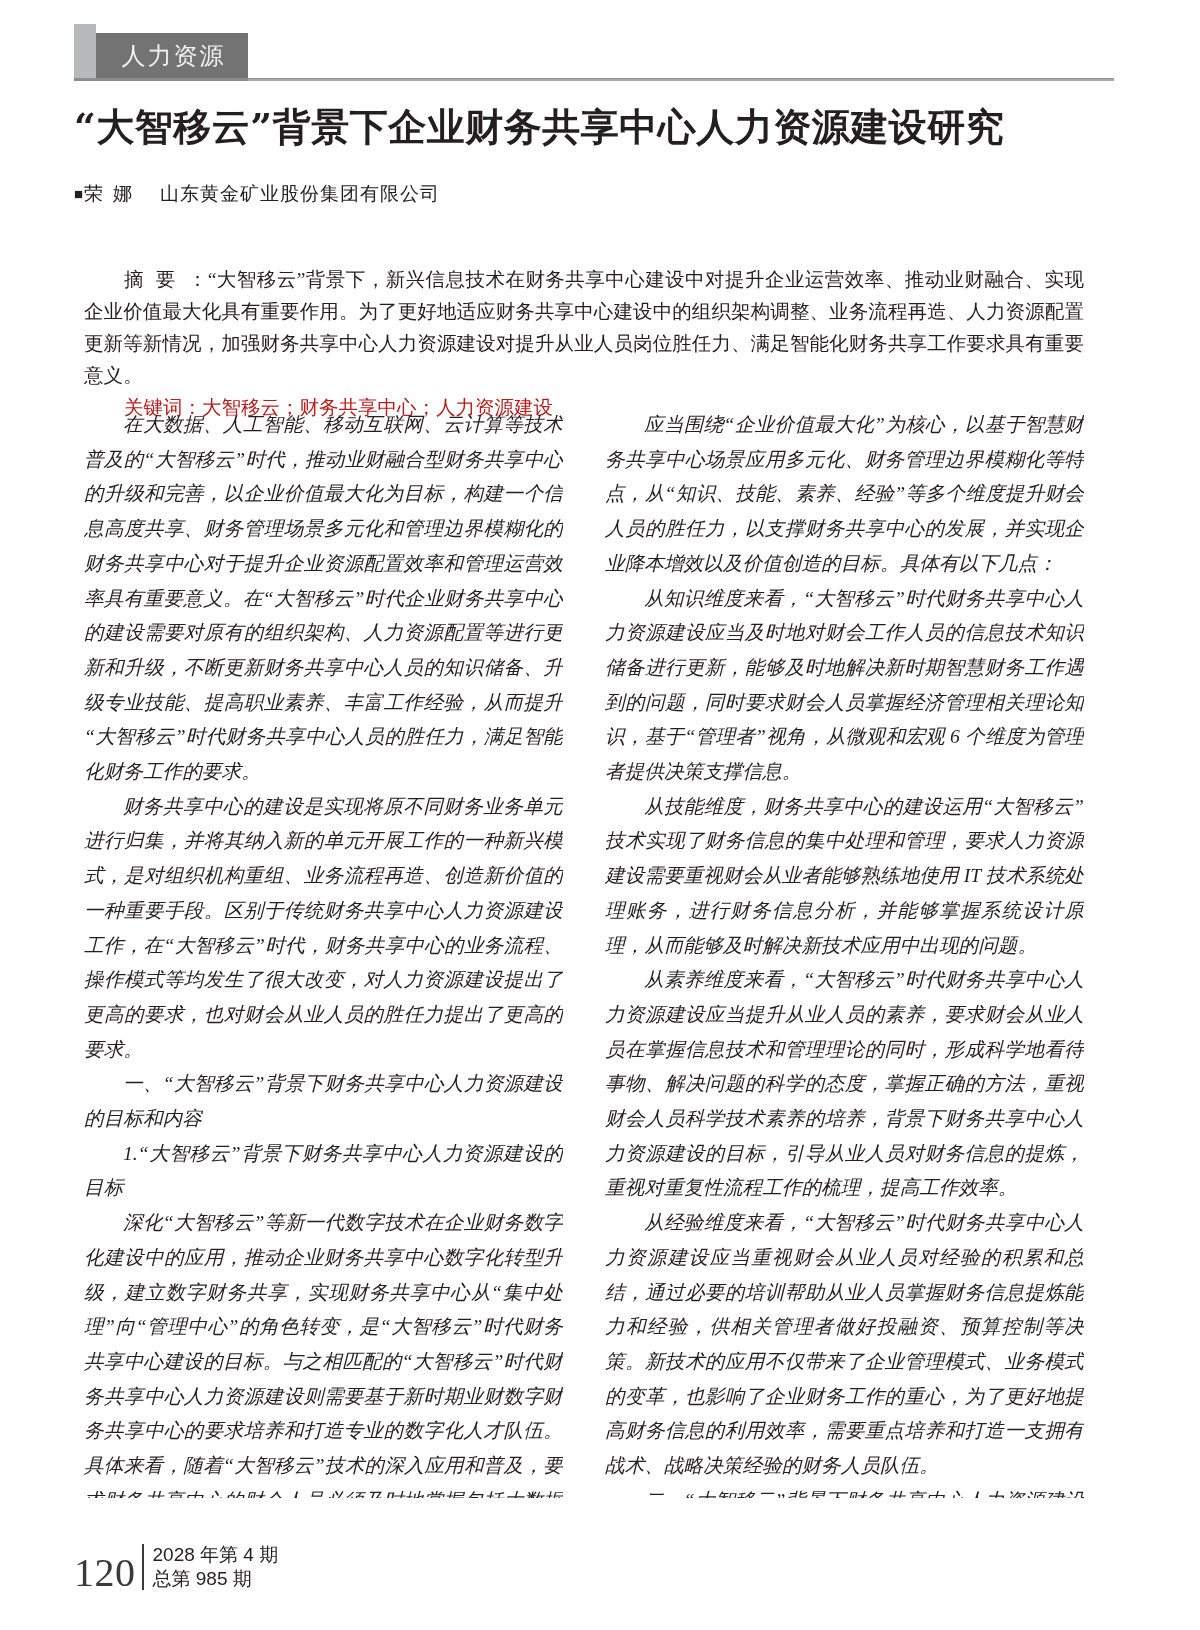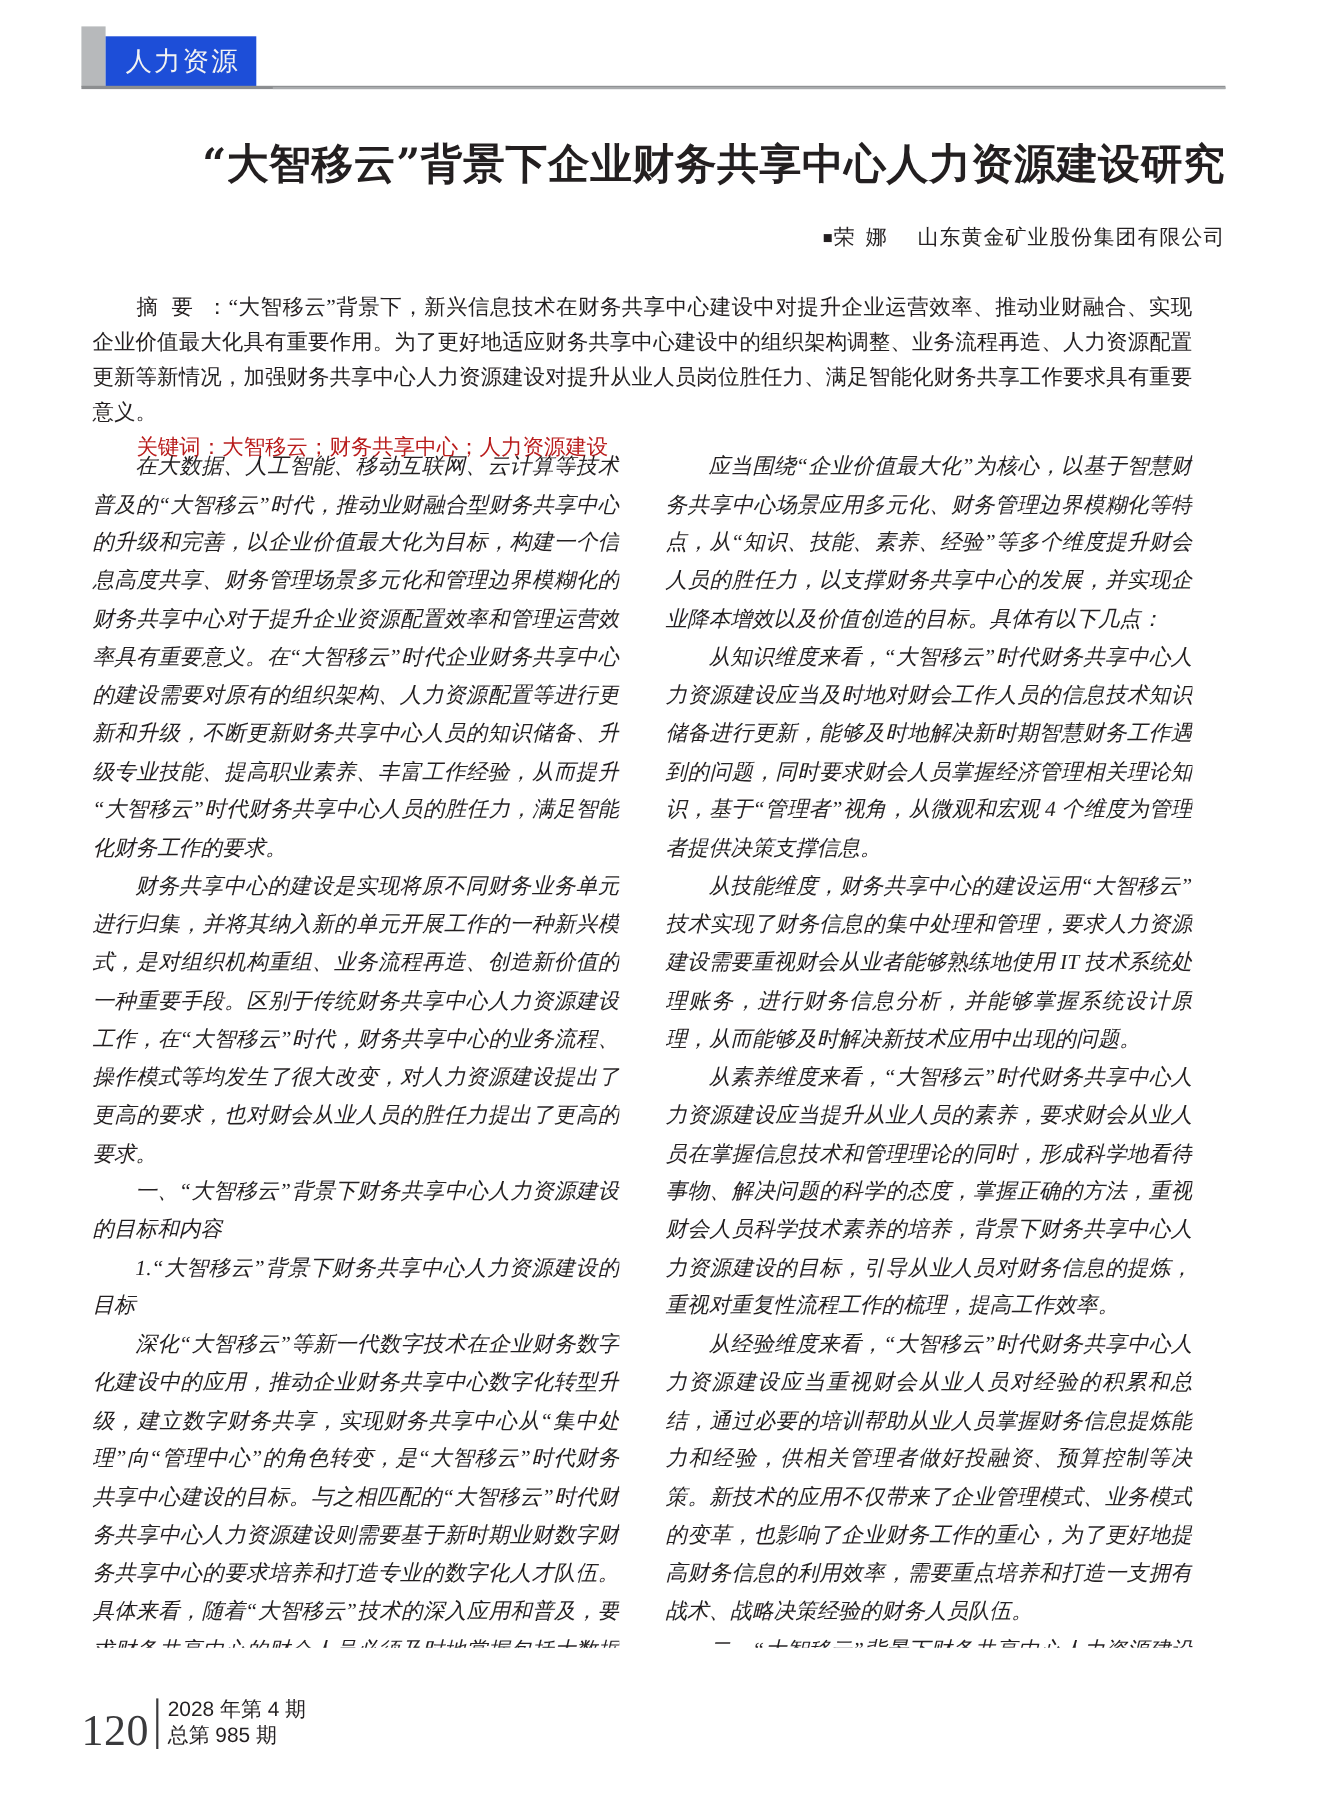--- a/index.html
+++ b/index.html
@@ -37,23 +37,23 @@
     left: 74px;
     top: 24px;
     width: 22px;
     height: 55px;
     background: #b7b9bb;
   }
   .header-tag {
     position: absolute;
     left: 96px;
     top: 33px;
-    width: 137px;
+    width: 152px;
     height: 46px;
-    background: #1d4ed8;
+    background: #737373;
     display: flex;
     align-items: center;
     justify-content: center;
   }
   .header-tag-label {
     font-family: "DejaVu Serif", "Liberation Serif", serif;
     font-size: 24px;
     letter-spacing: 2px;
     color: #f2f2f2;
     line-height: 1;
@@ -73,23 +73,23 @@
     top: 79px;
     width: 866px;
     height: 2px;
     background: #a9abad;
   }
 
   
   .title-block {
     position: absolute;
     left: 74px;
-    top: 124px;
+    top: 102px;
     width: 1040px;
-    text-align: right;
+    text-align: left;
   }
   .article-title {
     font-family: "DejaVu Serif", "Liberation Serif", serif;
     font-size: 38px;
     font-weight: 700;
     letter-spacing: 0.5px;
     line-height: 1.3;
     color: #231f20;
     margin: 0;
   }
@@ -241,21 +241,21 @@
       <p class="body-para">在大数据、人工智能、移动互联网、云计算等技术普及的“大智移云”时代，推动业财融合型财务共享中心的升级和完善，以企业价值最大化为目标，构建一个信息高度共享、财务管理场景多元化和管理边界模糊化的财务共享中心对于提升企业资源配置效率和管理运营效率具有重要意义。在“大智移云”时代企业财务共享中心的建设需要对原有的组织架构、人力资源配置等进行更新和升级，不断更新财务共享中心人员的知识储备、升级专业技能、提高职业素养、丰富工作经验，从而提升“大智移云”时代财务共享中心人员的胜任力，满足智能化财务工作的要求。</p>
       <p class="body-para">财务共享中心的建设是实现将原不同财务业务单元进行归集，并将其纳入新的单元开展工作的一种新兴模式，是对组织机构重组、业务流程再造、创造新价值的一种重要手段。区别于传统财务共享中心人力资源建设工作，在“大智移云”时代，财务共享中心的业务流程、操作模式等均发生了很大改变，对人力资源建设提出了更高的要求，也对财会从业人员的胜任力提出了更高的要求。</p>
       <p class="body-para">一、“大智移云”背景下财务共享中心人力资源建设的目标和内容</p>
       <p class="body-para">1.“大智移云”背景下财务共享中心人力资源建设的目标</p>
       <p class="body-para">深化“大智移云”等新一代数字技术在企业财务数字化建设中的应用，推动企业财务共享中心数字化转型升级，建立数字财务共享，实现财务共享中心从“集中处理”向“管理中心”的角色转变，是“大智移云”时代财务共享中心建设的目标。与之相匹配的“大智移云”时代财务共享中心人力资源建设则需要基于新时期业财数字财务共享中心的要求培养和打造专业的数字化人才队伍。具体来看，随着“大智移云”技术的深入应用和普及，要求财务共享中心的财会人员必须及时地掌握包括大数据挖掘与分析、区块链等信息技术类的知识，并能够运用新的数字技术解决具体财务工作中遇到的问题。总之，“大智移云”时代财务共享中心人力资源建设的目标是培养智慧财务人员的胜任力。</p>
 
     </div>
 
     <div class="col">
       <p class="body-para">应当围绕“企业价值最大化”为核心，以基于智慧财务共享中心场景应用多元化、财务管理边界模糊化等特点，从“知识、技能、素养、经验”等多个维度提升财会人员的胜任力，以支撑财务共享中心的发展，并实现企业降本增效以及价值创造的目标。具体有以下几点：</p>
-      <p class="body-para">从知识维度来看，“大智移云”时代财务共享中心人力资源建设应当及时地对财会工作人员的信息技术知识储备进行更新，能够及时地解决新时期智慧财务工作遇到的问题，同时要求财会人员掌握经济管理相关理论知识，基于“管理者”视角，从微观和宏观 4 个维度为管理者提供决策支撑信息。</p>
+      <p class="body-para">从知识维度来看，“大智移云”时代财务共享中心人力资源建设应当及时地对财会工作人员的信息技术知识储备进行更新，能够及时地解决新时期智慧财务工作遇到的问题，同时要求财会人员掌握经济管理相关理论知识，基于“管理者”视角，从微观和宏观 6 个维度为管理者提供决策支撑信息。</p>
       <p class="body-para">从技能维度，财务共享中心的建设运用“大智移云”技术实现了财务信息的集中处理和管理，要求人力资源建设需要重视财会从业者能够熟练地使用 IT 技术系统处理账务，进行财务信息分析，并能够掌握系统设计原理，从而能够及时解决新技术应用中出现的问题。</p>
       <p class="body-para">从素养维度来看，“大智移云”时代财务共享中心人力资源建设应当提升从业人员的素养，要求财会从业人员在掌握信息技术和管理理论的同时，形成科学地看待事物、解决问题的科学的态度，掌握正确的方法，重视财会人员科学技术素养的培养，背景下财务共享中心人力资源建设的目标，引导从业人员对财务信息的提炼，重视对重复性流程工作的梳理，提高工作效率。</p>
       <p class="body-para">从经验维度来看，“大智移云”时代财务共享中心人力资源建设应当重视财会从业人员对经验的积累和总结，通过必要的培训帮助从业人员掌握财务信息提炼能力和经验，供相关管理者做好投融资、预算控制等决策。新技术的应用不仅带来了企业管理模式、业务模式的变革，也影响了企业财务工作的重心，为了更好地提高财务信息的利用效率，需要重点培养和打造一支拥有战术、战略决策经验的财务人员队伍。</p>
       <p class="body-para">二、“大智移云”背景下财务共享中心人力资源建设存在的问题</p>
 
     </div>
 
   </div>
 
   <div class="footer">

